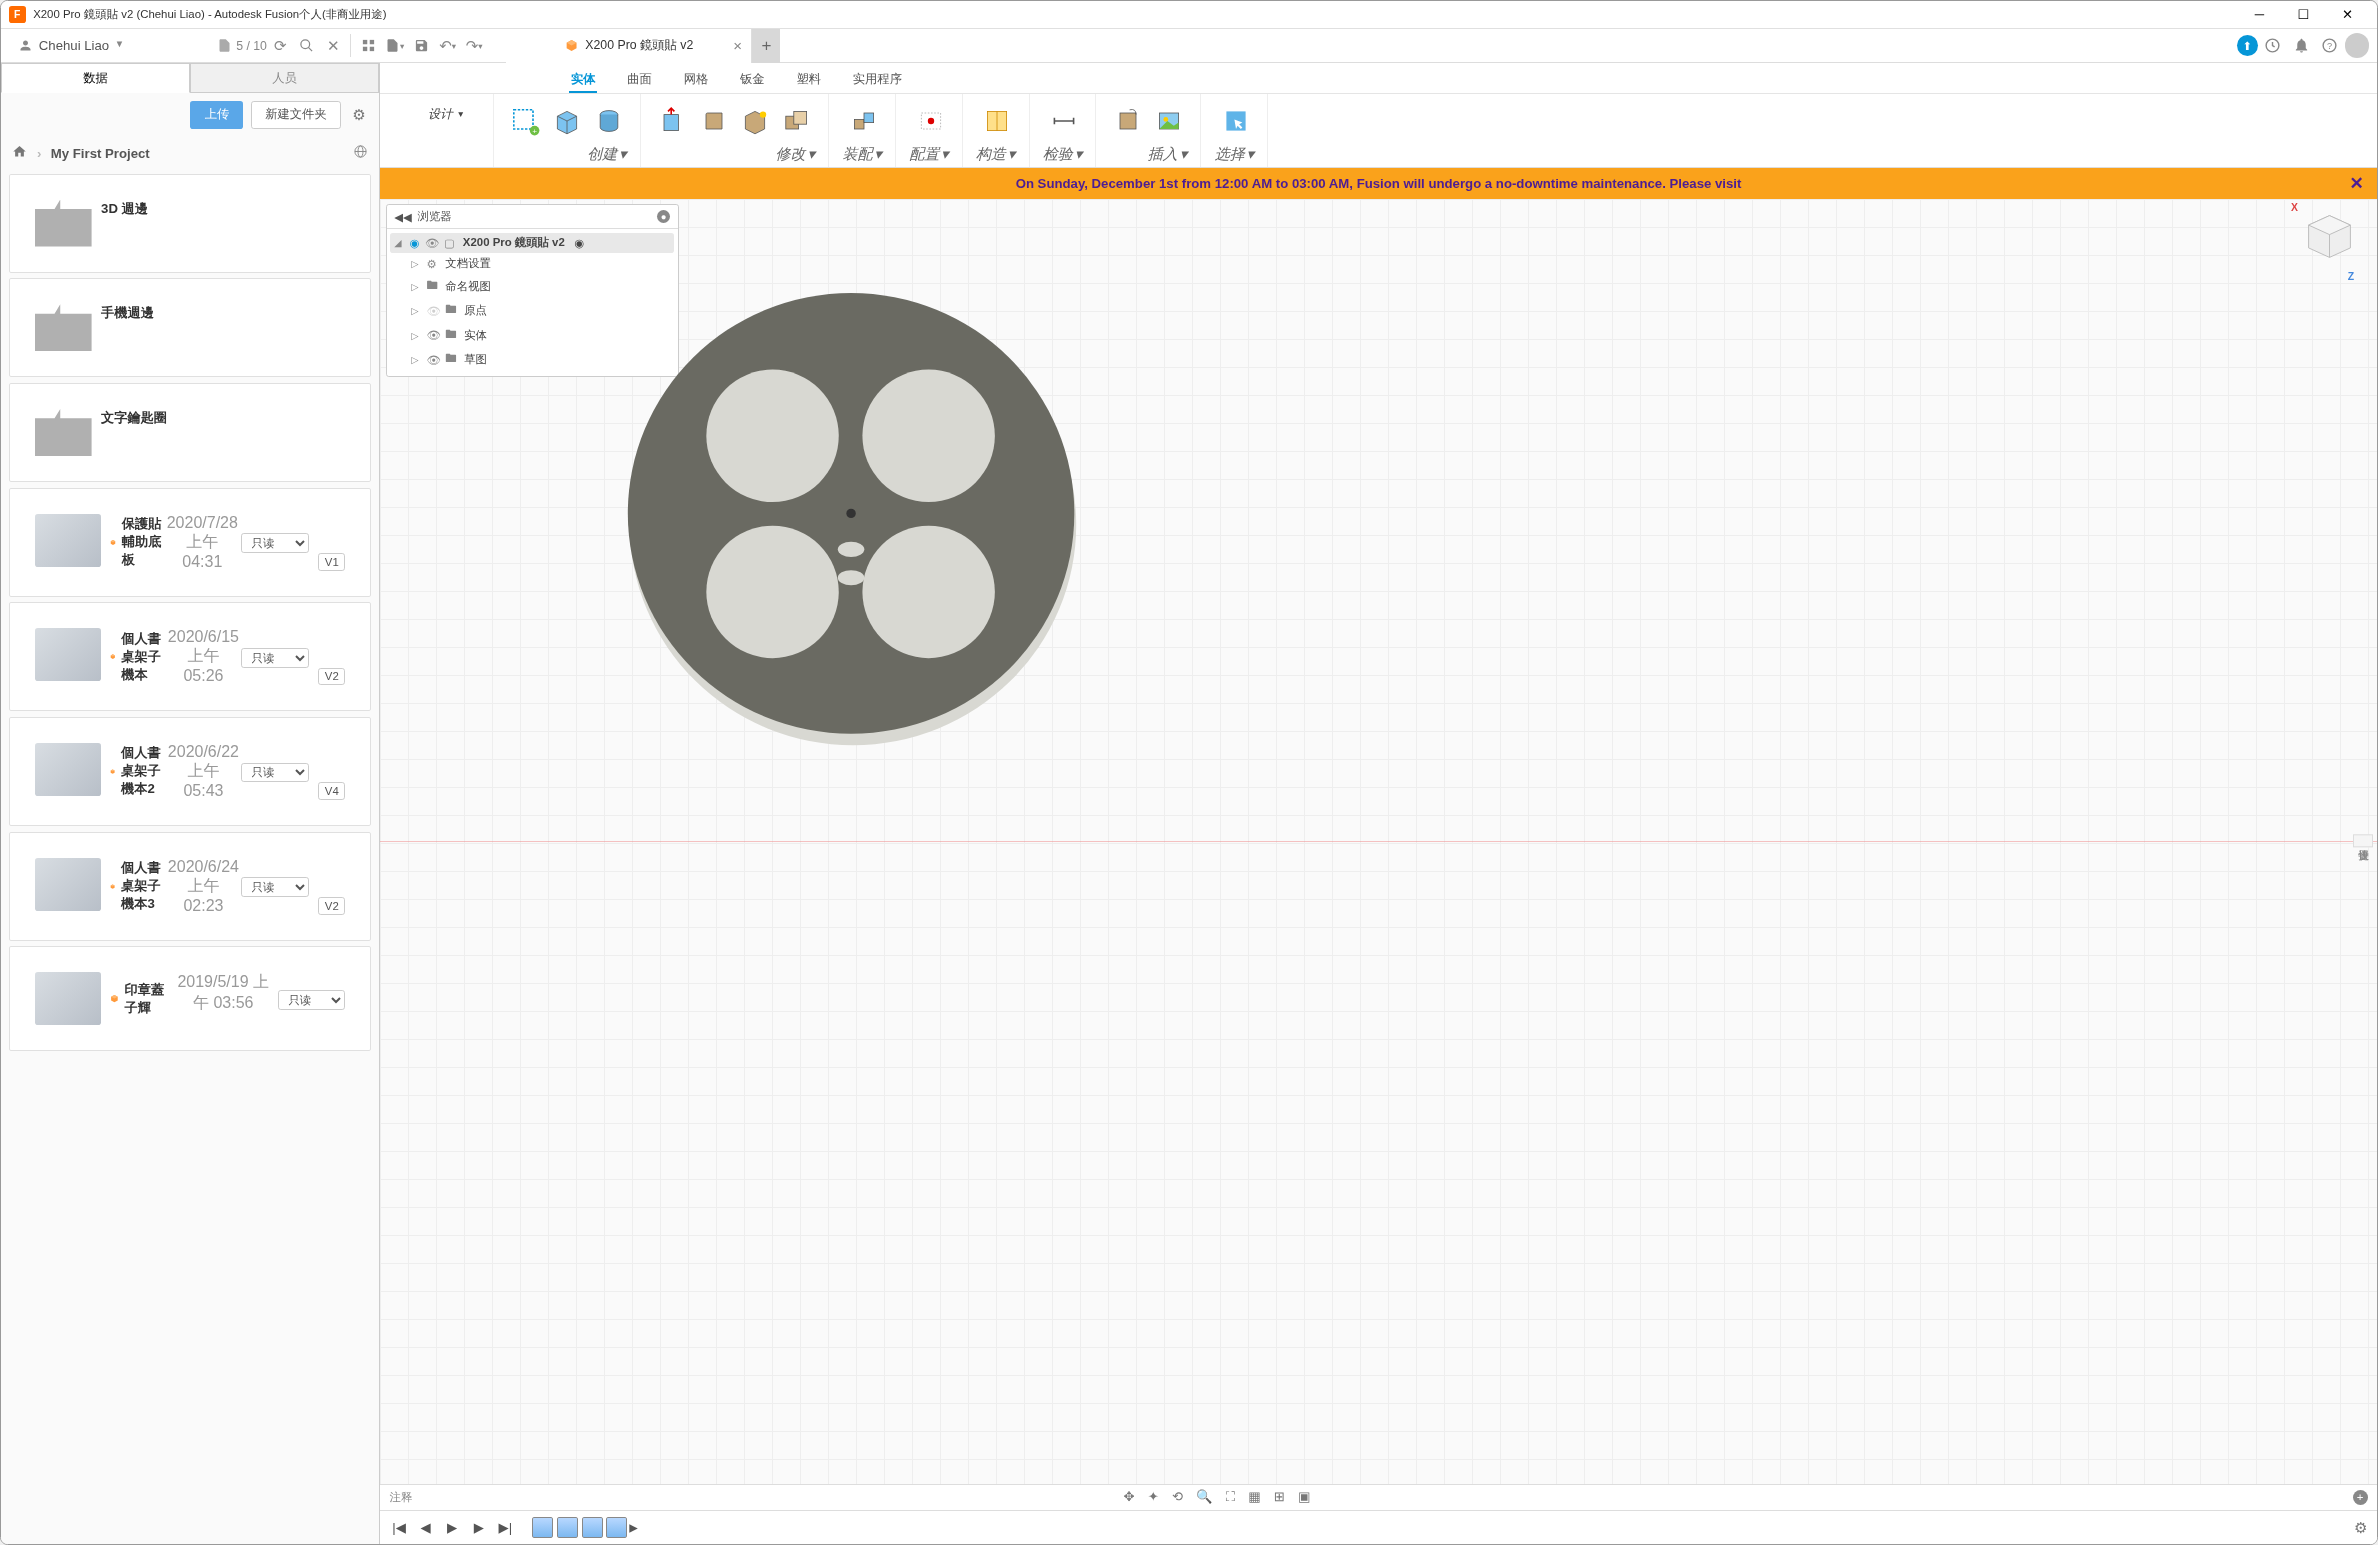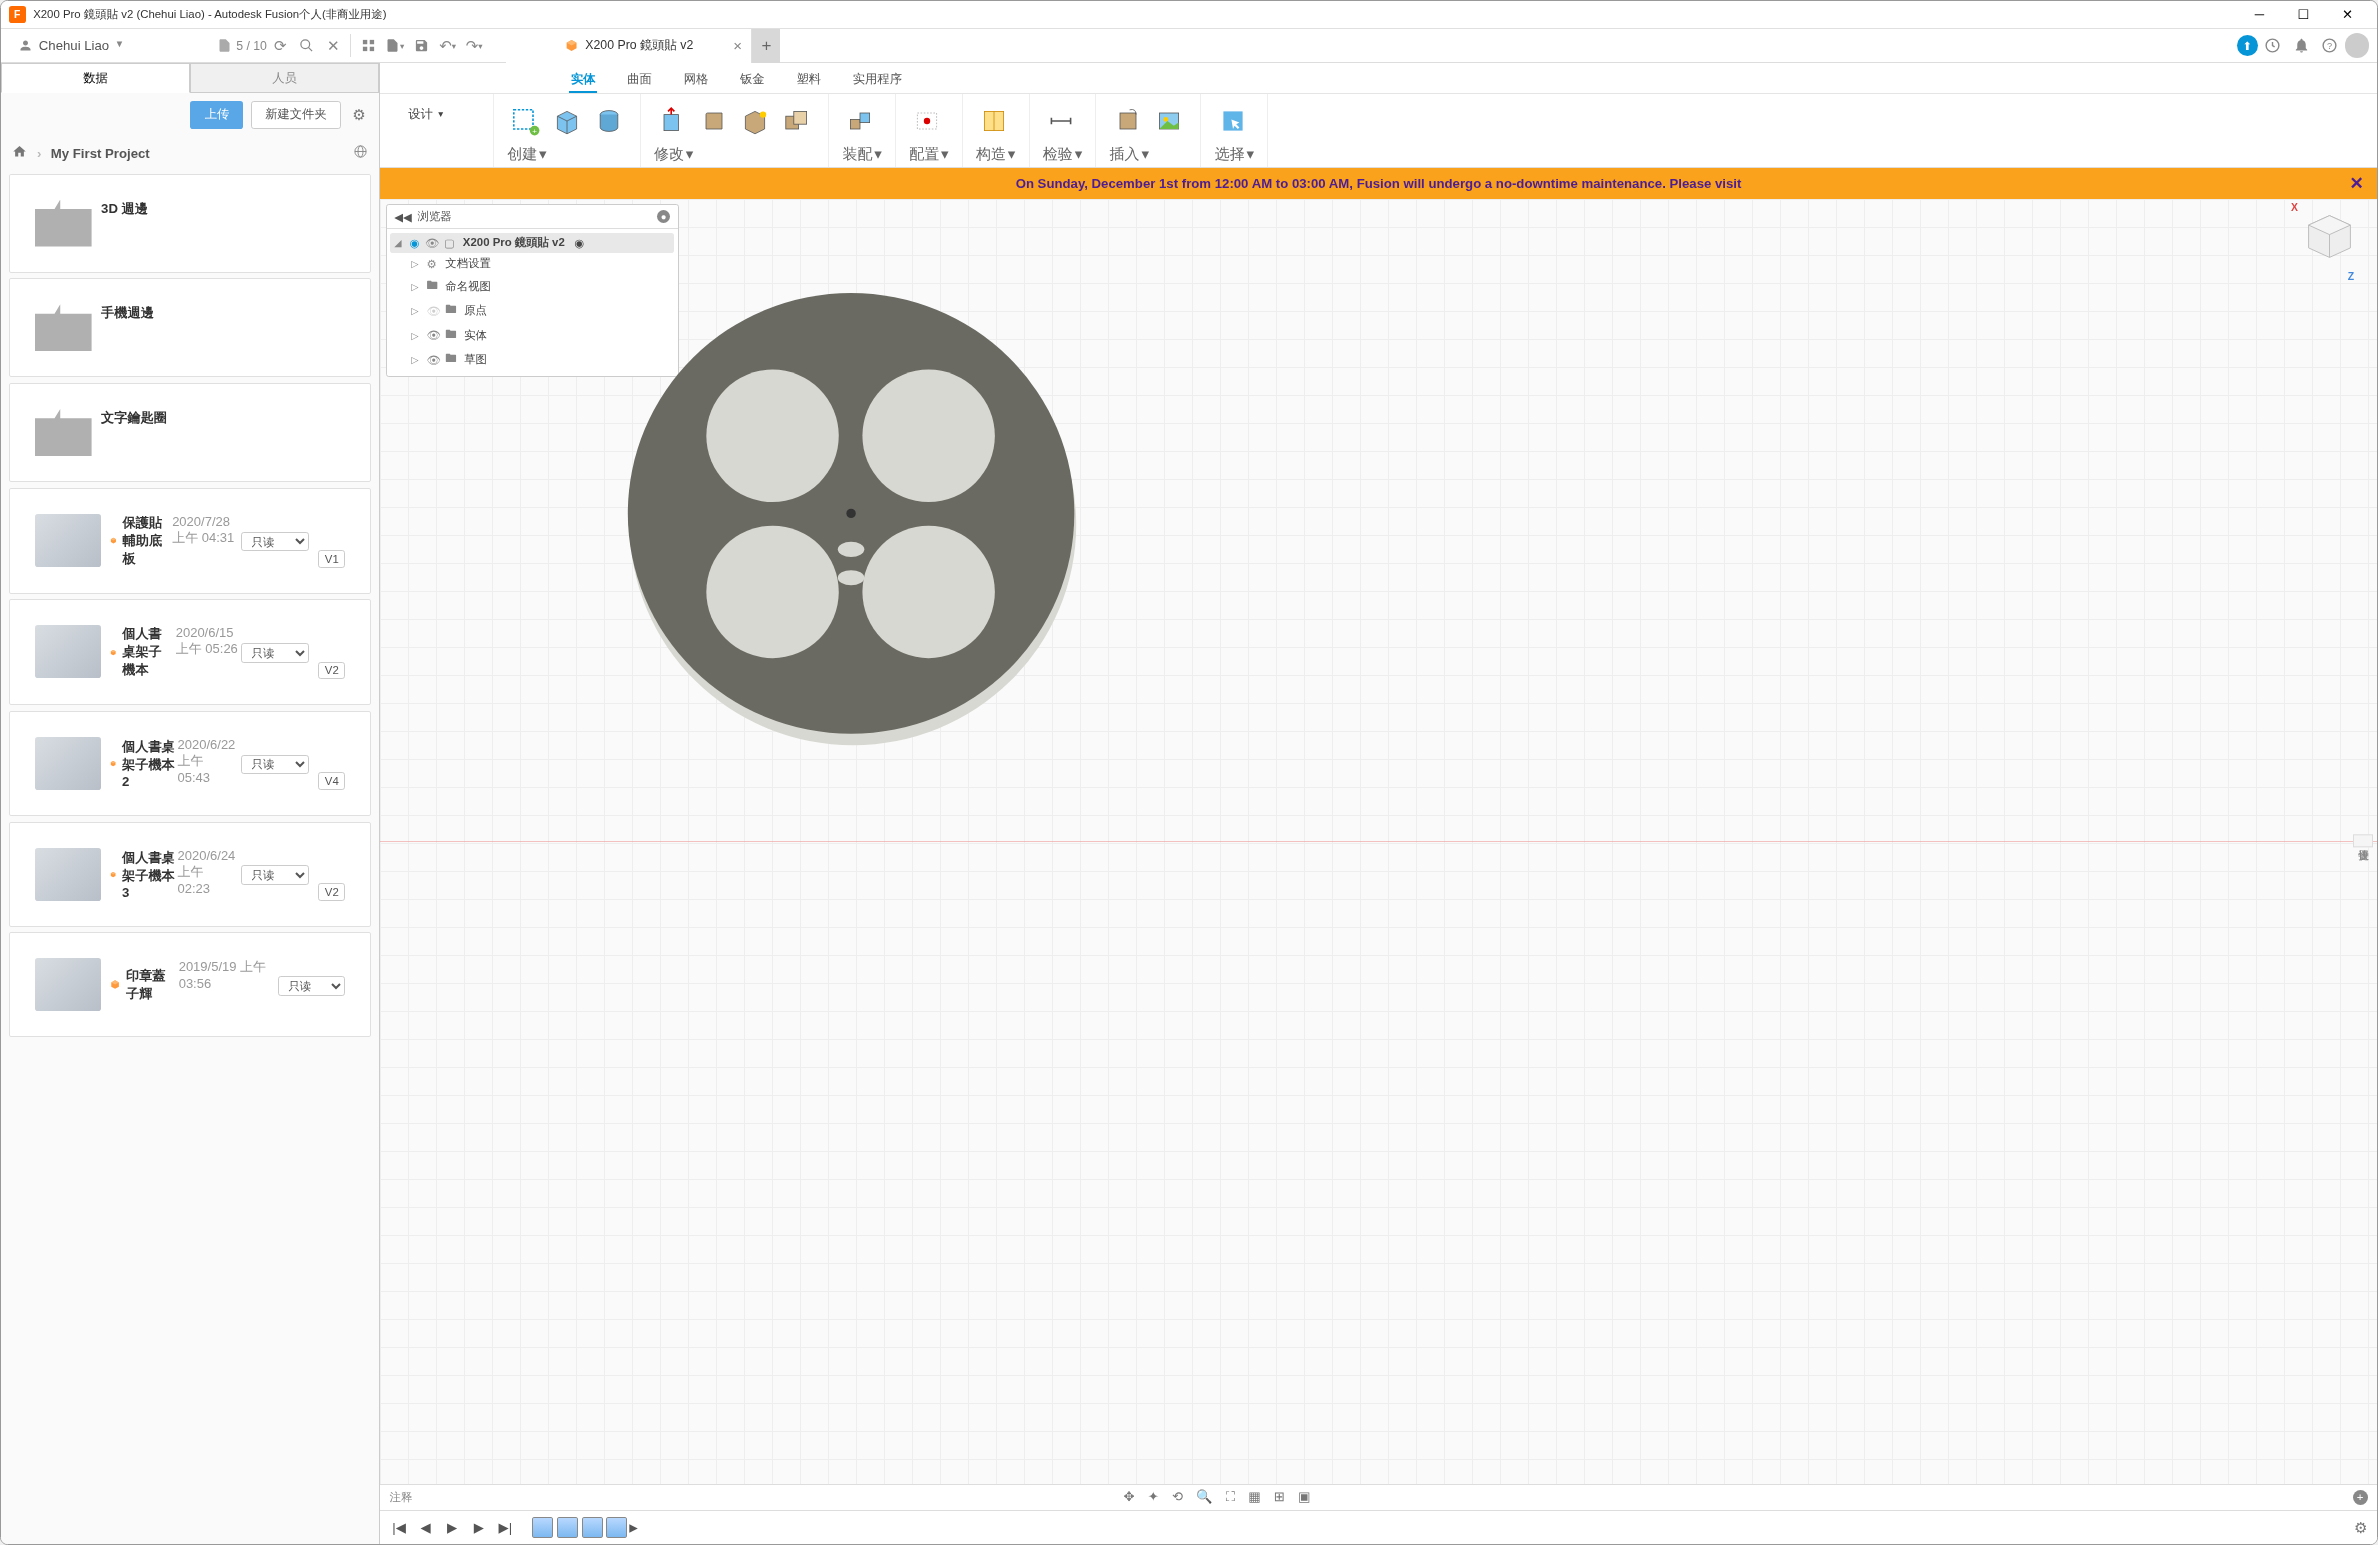--- a/index.html
+++ b/index.html
@@ -57,34 +57,34 @@
 
 .folder-list { flex: 1; overflow-y: auto; padding: 3.8px 7.6px; }
 .folder-item, .file-item { display: flex; gap: 9.5px; padding: 25px; background: #fff; border: 0.9px solid #e0e0e0; border-radius: 1.9px; margin-bottom: 5.7px; cursor: pointer; }
 .folder-thumb { width: 57px; height: 47px; background: #b0b0b0; clip-path: polygon(0 20%, 35% 20%, 45% 0, 45% 20%, 100% 20%, 100% 100%, 0 100%); }
 .folder-item .name { font-size: 13.2px; font-weight: 600; color: #333; }
 
 .file-thumb { width: 66px; height: 53px; background: linear-gradient(135deg, #d8dde2, #b8bfc8); border-radius: 2.8px; flex-shrink: 0; display:flex; align-items:center; justify-content:center; }
 .file-info { flex: 1; display: flex; flex-direction: row; gap: 1.9px; }
 .file-info .name-row { display: flex; align-items: center; gap: 5.7px; font-size: 13.2px; font-weight: 600; color: #333; }
 .file-info .cube { width: 13.2px; height: 13.2px; }
-.file-info .date { font-size: 13px; color: #999; }
+.file-info .date { font-size: 16px; color: #999; text-align: center; }
 .file-info .access-row { display: flex; align-items: center; gap: 5.7px; margin-top: 1.9px; }
 .access-select { padding: 1.9px 17px 1.9px 5.7px; border: 0.9px solid #ccc; border-radius: 2.8px; font-size: 11.4px; color: #555; background: #fff; }
 .ver { font-size: 11.4px; border: 0.9px solid #ccc; padding: 1.9px 5.7px; border-radius: 2.8px; color: #555; align-self: flex-end; margin-top: auto; }
 
 
 .right-area { flex: 1; display: flex; flex-direction: column; background: #fff; overflow: hidden; }
 
 .ribbon-tabs { display: flex; gap: 28px; padding: 3.8px 142px 0 189px; font-size: 12.3px; color: #555; border-bottom: 0.9px solid #e5e5e5; }
 .ribbon-tab { padding: 3.8px 1.9px; cursor: pointer; }
 .ribbon-tab.active { color: #0696d7; border-bottom: 2.8px solid #0696d7; font-weight: 600; }
 
 .ribbon { display: flex; align-items: stretch; height: 74px; border-bottom: 0.9px solid #ddd; background: #fff; }
-.ribbon-group { display: flex; flex-direction: column; align-items: flex-start; padding: 3.8px 13.2px; border-right: 0.9px solid #eee; justify-content: space-between; }
+.ribbon-group { display: flex; flex-direction: column; align-items: flex-end; padding: 3.8px 13.2px; border-right: 0.9px solid #eee; justify-content: space-between; font-style: italic; }
 .ribbon-group .icons { display: flex; gap: 5.7px; align-items: center; flex: 1; }
 .ribbon-group .label { font-size: 15px; color: #666; display: flex; align-items: center; gap: 1.9px; }
 .big-icon { width: 36px; height: 36px; cursor: pointer; display: flex; align-items: center; justify-content: center; }
 .design-btn { padding: 7.6px 15px; font-size: 12.3px; color: #444; cursor: pointer; display: flex; align-items: center; gap: 3.8px; }
 
 
 .banner { background: #faa21b; color: #4c1d95; padding: 7.6px 15px; font-size: 13.2px; font-weight: 600; display: flex; align-items: center; justify-content: center; position: relative; }
 .banner .close { position: absolute; right: 13.2px; cursor: pointer; font-size: 17px; }
 
 

